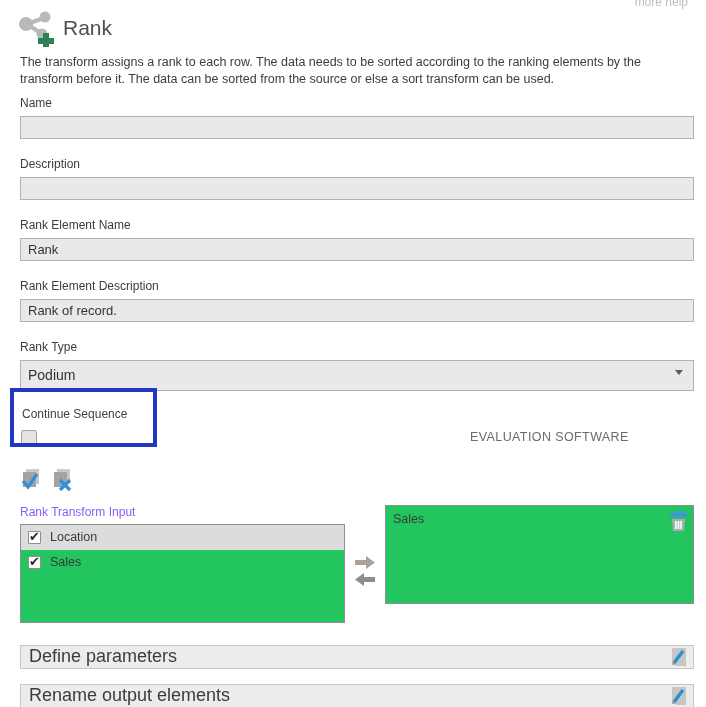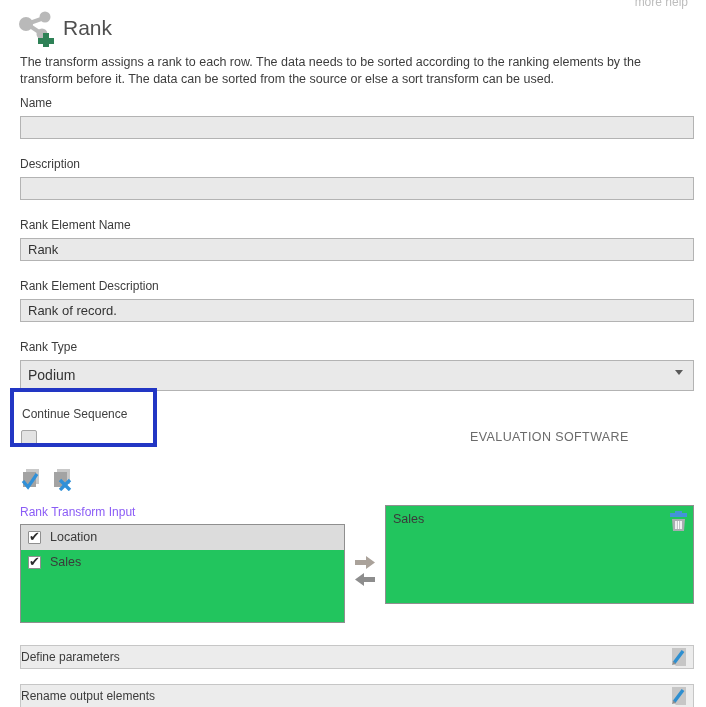--- a/index.html
+++ b/index.html
@@ -50,21 +50,21 @@
   .list-label { display:block; font-size:12px; color:#8b5cf6; margin-bottom:5px; }
   .listbox { position:relative; height:99px; border:1px solid #8f8f8f; background:#22c55e; overflow:hidden; }
   .lrow { display:flex; align-items:center; height:25px; padding-left:7px; font-size:12.5px; color:#3a3a3a; cursor:pointer; }
   .lrow.selected { background:#dcdcdc; }
   .cbx { position:relative; width:13px; height:13px; border:1px solid #8f8f8f; background:#fff; margin-right:9px; border-radius:1px; flex:0 0 auto; }
   .cbx.checked::after { content:"✔"; position:absolute; left:0; top:-3px; font-size:13px; color:#2b2b2b; }
   .rrow { padding:6px 7px; font-size:12.5px; color:#3a3a3a; }
   .trash { position:absolute; top:5px; right:5px; cursor:pointer; line-height:0; }
   
   .section-bar { margin-top:22px; height:24px; background:#ececec; border:1px solid #c6c6c6;
-    display:flex; align-items:center; padding:0 4px 0 0; font-size:12px; color:#3c3c3c; cursor:pointer; }
+    display:flex; align-items:center; padding:0 4px 0 8px; font-size:18px; color:#3c3c3c; cursor:pointer; }
   .section-bar.second { margin-top:15px; }
   .spacer { flex:1; }
 </style>
 </head>
 <body>
 
 <div class="page">
 
   <div class="more-help">more help</div>
 

